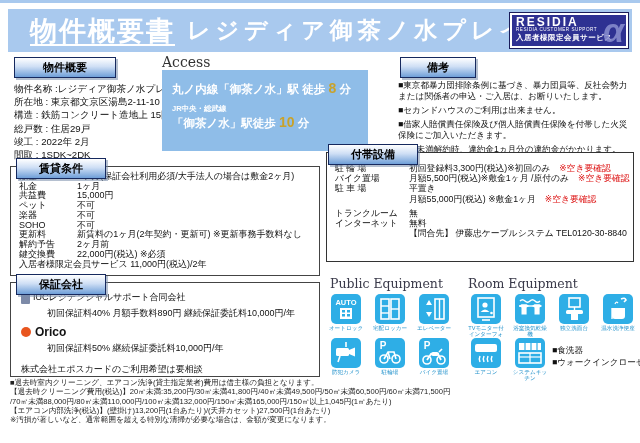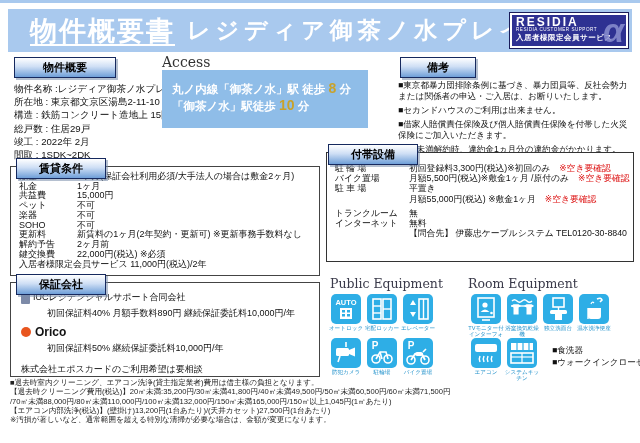--- a/index.html
+++ b/index.html
@@ -41,21 +41,21 @@
   .hdr-overview{left:14px;top:57px;width:100px;}
   .hdr-rental{left:16px;top:158px;width:88px;z-index:2;}
   .hdr-remarks{left:400px;top:57px;width:74px;}
   .hdr-facilities{left:328px;top:144px;width:88px;z-index:2;}
   .hdr-guarantor{left:16px;top:274px;width:88px;z-index:2;}
   
   .overview{left:14px;top:82px;width:150px;font-size:9.6px;line-height:13.2px;color:#111;}
   .overview div{white-space:nowrap;}
   
   .access-title{left:162px;top:54px;font-family:"DejaVu Serif","Liberation Serif",serif;font-size:14px;color:#333;}
-  .access-box{left:162px;top:70px;width:206px;height:58px;background:#8fbde8;color:#fff;padding:10px 16px 0 10px;box-sizing:border-box;}
+  .access-box{left:162px;top:70px;width:206px;height:81px;background:#8fbde8;color:#fff;padding:10px 16px 0 10px;box-sizing:border-box;}
   .access-l1{font-size:11.5px;font-weight:bold;white-space:nowrap;}
   .access-l2{font-size:7.5px;font-weight:bold;margin-top:7px;}
   .access-l3{font-size:11.5px;font-weight:bold;}
   .gold{color:#c9a22a;font-size:14px;font-weight:bold;}
   
   .remarks{left:398px;top:80px;width:236px;font-size:8.6px;line-height:11px;color:#111;}
   .remarks div{margin-bottom:3px;}
   
   .rental-box{left:10px;top:166px;width:308px;height:108px;border:1px solid #444;background:#fff;}
   .rental-rows{position:absolute;left:8px;top:5px;width:296px;font-size:9px;line-height:9.7px;}
@@ -76,21 +76,21 @@
   .iuc-mark{width:9px;height:12px;background:#7d8aa8;border-radius:2px 2px 1px 1px;margin-right:3px;display:inline-block;}
   .gua-terms{margin:3px 0 5px 26px;white-space:nowrap;}
   .orico-dot{width:10px;height:10px;border-radius:50%;background:#e8551e;margin-right:4px;display:inline-block;}
   .orico-brand{font-weight:bold;font-size:12px;margin-right:4px;}
   .orico-name{font-weight:bold;font-size:9.5px;}
   .epos{margin-top:8px;white-space:nowrap;}
   
   .eq-title{font-family:"DejaVu Serif","Liberation Serif",serif;font-size:12.5px;color:#3a3a4a;}
   .t-public{left:330px;top:276px;}
   .t-room{left:468px;top:276px;}
-  .eq-grid{display:grid;grid-auto-rows:44px;}
+  .eq-grid{display:grid;grid-auto-rows:44px;column-gap:8px;}
   .g-public{left:328px;top:294px;grid-template-columns:repeat(3,36px);}
   .g-room{left:468px;top:294px;grid-template-columns:repeat(4,36px);}
   .eq-item{width:36px;text-align:center;}
   .eq-ic{width:30px;height:30px;margin:0 auto;background:#2eaee6;border-radius:5px;display:flex;align-items:center;justify-content:center;}
   .eq-label{font-size:5.6px;color:#2593cc;line-height:6.4px;margin-top:1px;}
   .eq-extra{left:552px;top:344px;font-size:8.6px;line-height:12px;color:#111;white-space:nowrap;}
   
   .footnotes{left:10px;top:378px;width:626px;font-size:7.6px;line-height:9.3px;color:#222;}
   svg{display:block;}
 </style>
@@ -120,20 +120,21 @@
   <div>間取 : 1SDK~2DK</div>
 </div>
 
 <div class="abs access-title">Access</div>
 <div class="abs access-box">
   <div class="access-l1">
     <span>丸ノ内線「御茶ノ水」駅 徒歩</span>
     <span class="gold">8</span>
     <span>分</span>
   </div>
+  <div class="access-l2">JR中央・総武線</div>
   <div class="access-l3">
     <span>「御茶ノ水」駅徒歩</span>
     <span class="gold">10</span>
     <span>分</span>
   </div>
 </div>
 
 <div class="abs sec-hdr hdr-remarks">備考</div>
 <div class="abs remarks">
   <div>■東京都暴力団排除条例に基づき、暴力団員等、反社会勢力または関係者の申込・ご入居は、お断りいたします。</div>

